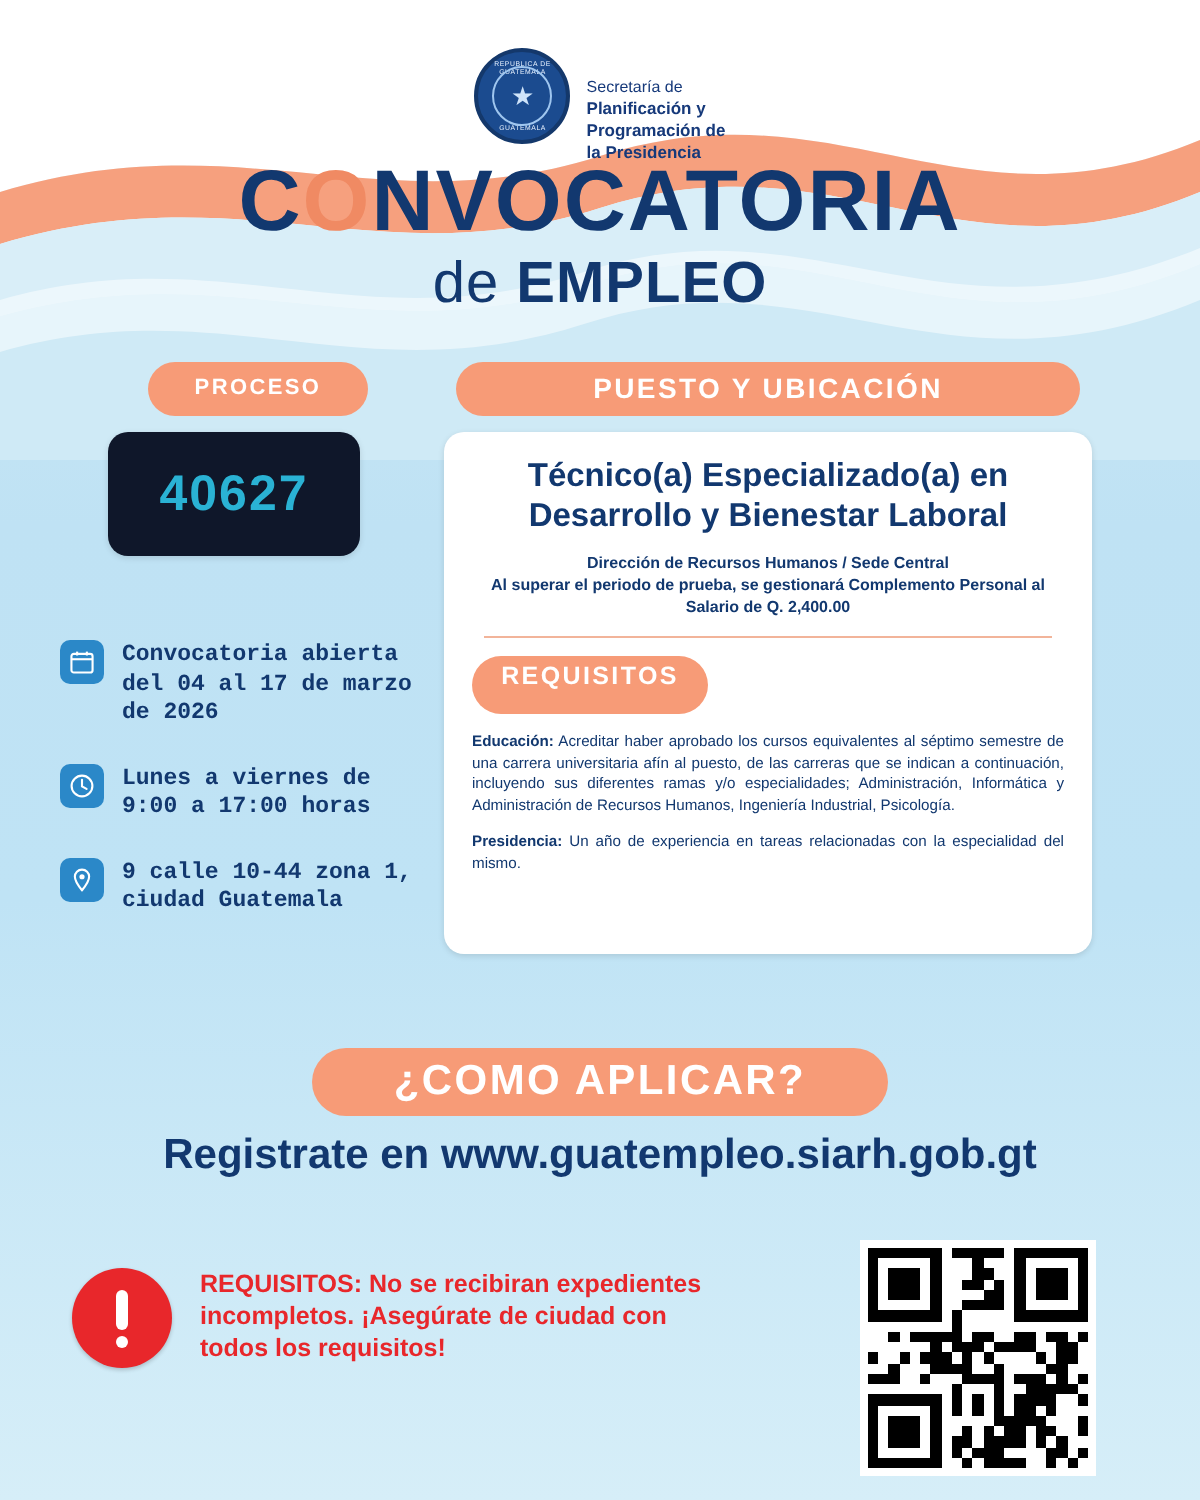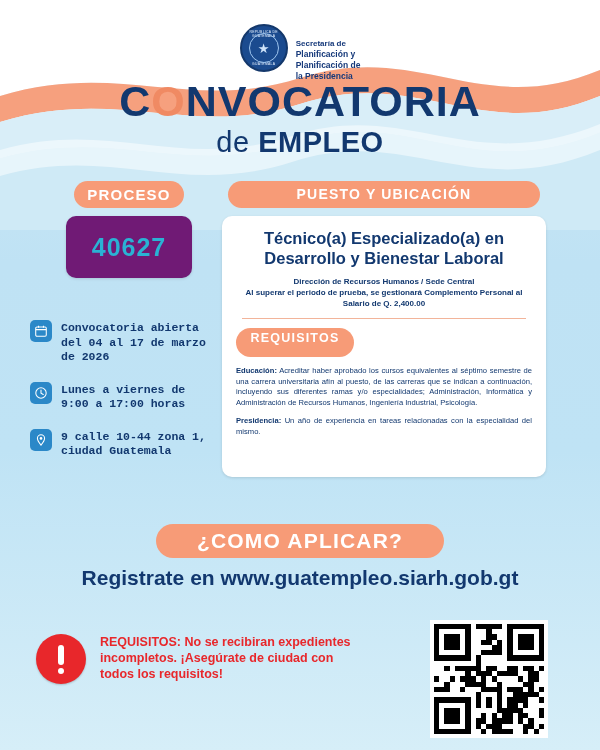--- a/index.html
+++ b/index.html
@@ -27,46 +27,46 @@
     position:absolute;left:50%;top:50%;transform:translate(-50%,-50%);
     color:#cfe4fa;font-size:13px;line-height:1;
   }
   .seal .top-arc,.seal .bot-arc{
     position:absolute;left:0;right:0;text-align:center;color:#e8f2ff;
     font-size:3.4px;letter-spacing:.3px;
   }
   .seal .top-arc{top:4px;}
   .seal .bot-arc{bottom:4px;}
   .logo-text{font-size:8.5px;line-height:11px;color:#16397a;font-weight:bold;}
-  .logo-text .light{font-weight:bold;font-size:8px;color:#16397a;margin-top:24px;}
+  .logo-text .light{font-weight:normal;font-size:8px;color:#16397a;margin-top:24px;}
 
   
   .title-block{position:absolute;top:78px;left:0;width:600px;text-align:center;z-index:6;}
   .title-main{
     font-size:43px;font-weight:bold;color:#12386f;letter-spacing:1px;
     line-height:46px;
   }
   .title-main .o-accent{color:#f08a63;}
   .title-sub{
     font-size:29px;font-weight:bold;color:#12386f;
     margin-top:2px;letter-spacing:.5px;
   }
   .title-sub .thin{font-weight:normal;}
 
   
   .pill{
     display:inline-block;background:#f79b77;color:#ffffff;font-weight:bold;
     border-radius:16px;text-align:center;letter-spacing:1.2px;
   }
   .proceso-pill{
-    position:absolute;left:74px;top:181px;width:110px;height:27px;line-height:27px;font-size:15px;
+    position:absolute;left:74px;top:181px;width:110px;height:27px;line-height:27px;font-size:11px;
   }
   .proceso-box{
-    position:absolute;left:66px;top:216px;width:126px;height:62px;
-    background:#701a75;border-radius:10px;
+    position:absolute;left:54px;top:216px;width:126px;height:62px;
+    background:#0f172a;border-radius:10px;
     display:flex;align-items:center;justify-content:center;
     box-shadow:0 1px 3px rgba(0,0,0,.12);
   }
   .proceso-num{color:#2ab2d4;font-size:25px;font-weight:bold;letter-spacing:1px;}
 
   .puesto-pill{
     position:absolute;left:228px;top:181px;width:312px;height:27px;line-height:27px;font-size:14px;
   }
   .puesto-box{
     position:absolute;left:222px;top:216px;width:324px;height:261px;
@@ -140,21 +140,21 @@
 
   <div class="logo-bar">
     <div class="seal">
       <div class="top-arc">REPUBLICA DE GUATEMALA</div>
       <div class="bird">★</div>
       <div class="bot-arc">GUATEMALA</div>
     </div>
     <div class="logo-text">
       <div class="light">Secretaría de</div>
       <div>Planificación y</div>
-      <div>Planificación de</div>
+      <div>Programación de</div>
       <div>la Presidencia</div>
     </div>
   </div>
 
   <div class="title-block">
     <div class="title-main"><span>C</span><span class="o-accent">O</span><span>NVOCATORIA</span></div>
     <div class="title-sub"><span class="thin">de </span><span>EMPLEO</span></div>
   </div>
 
   <div class="pill proceso-pill">PROCESO</div>

